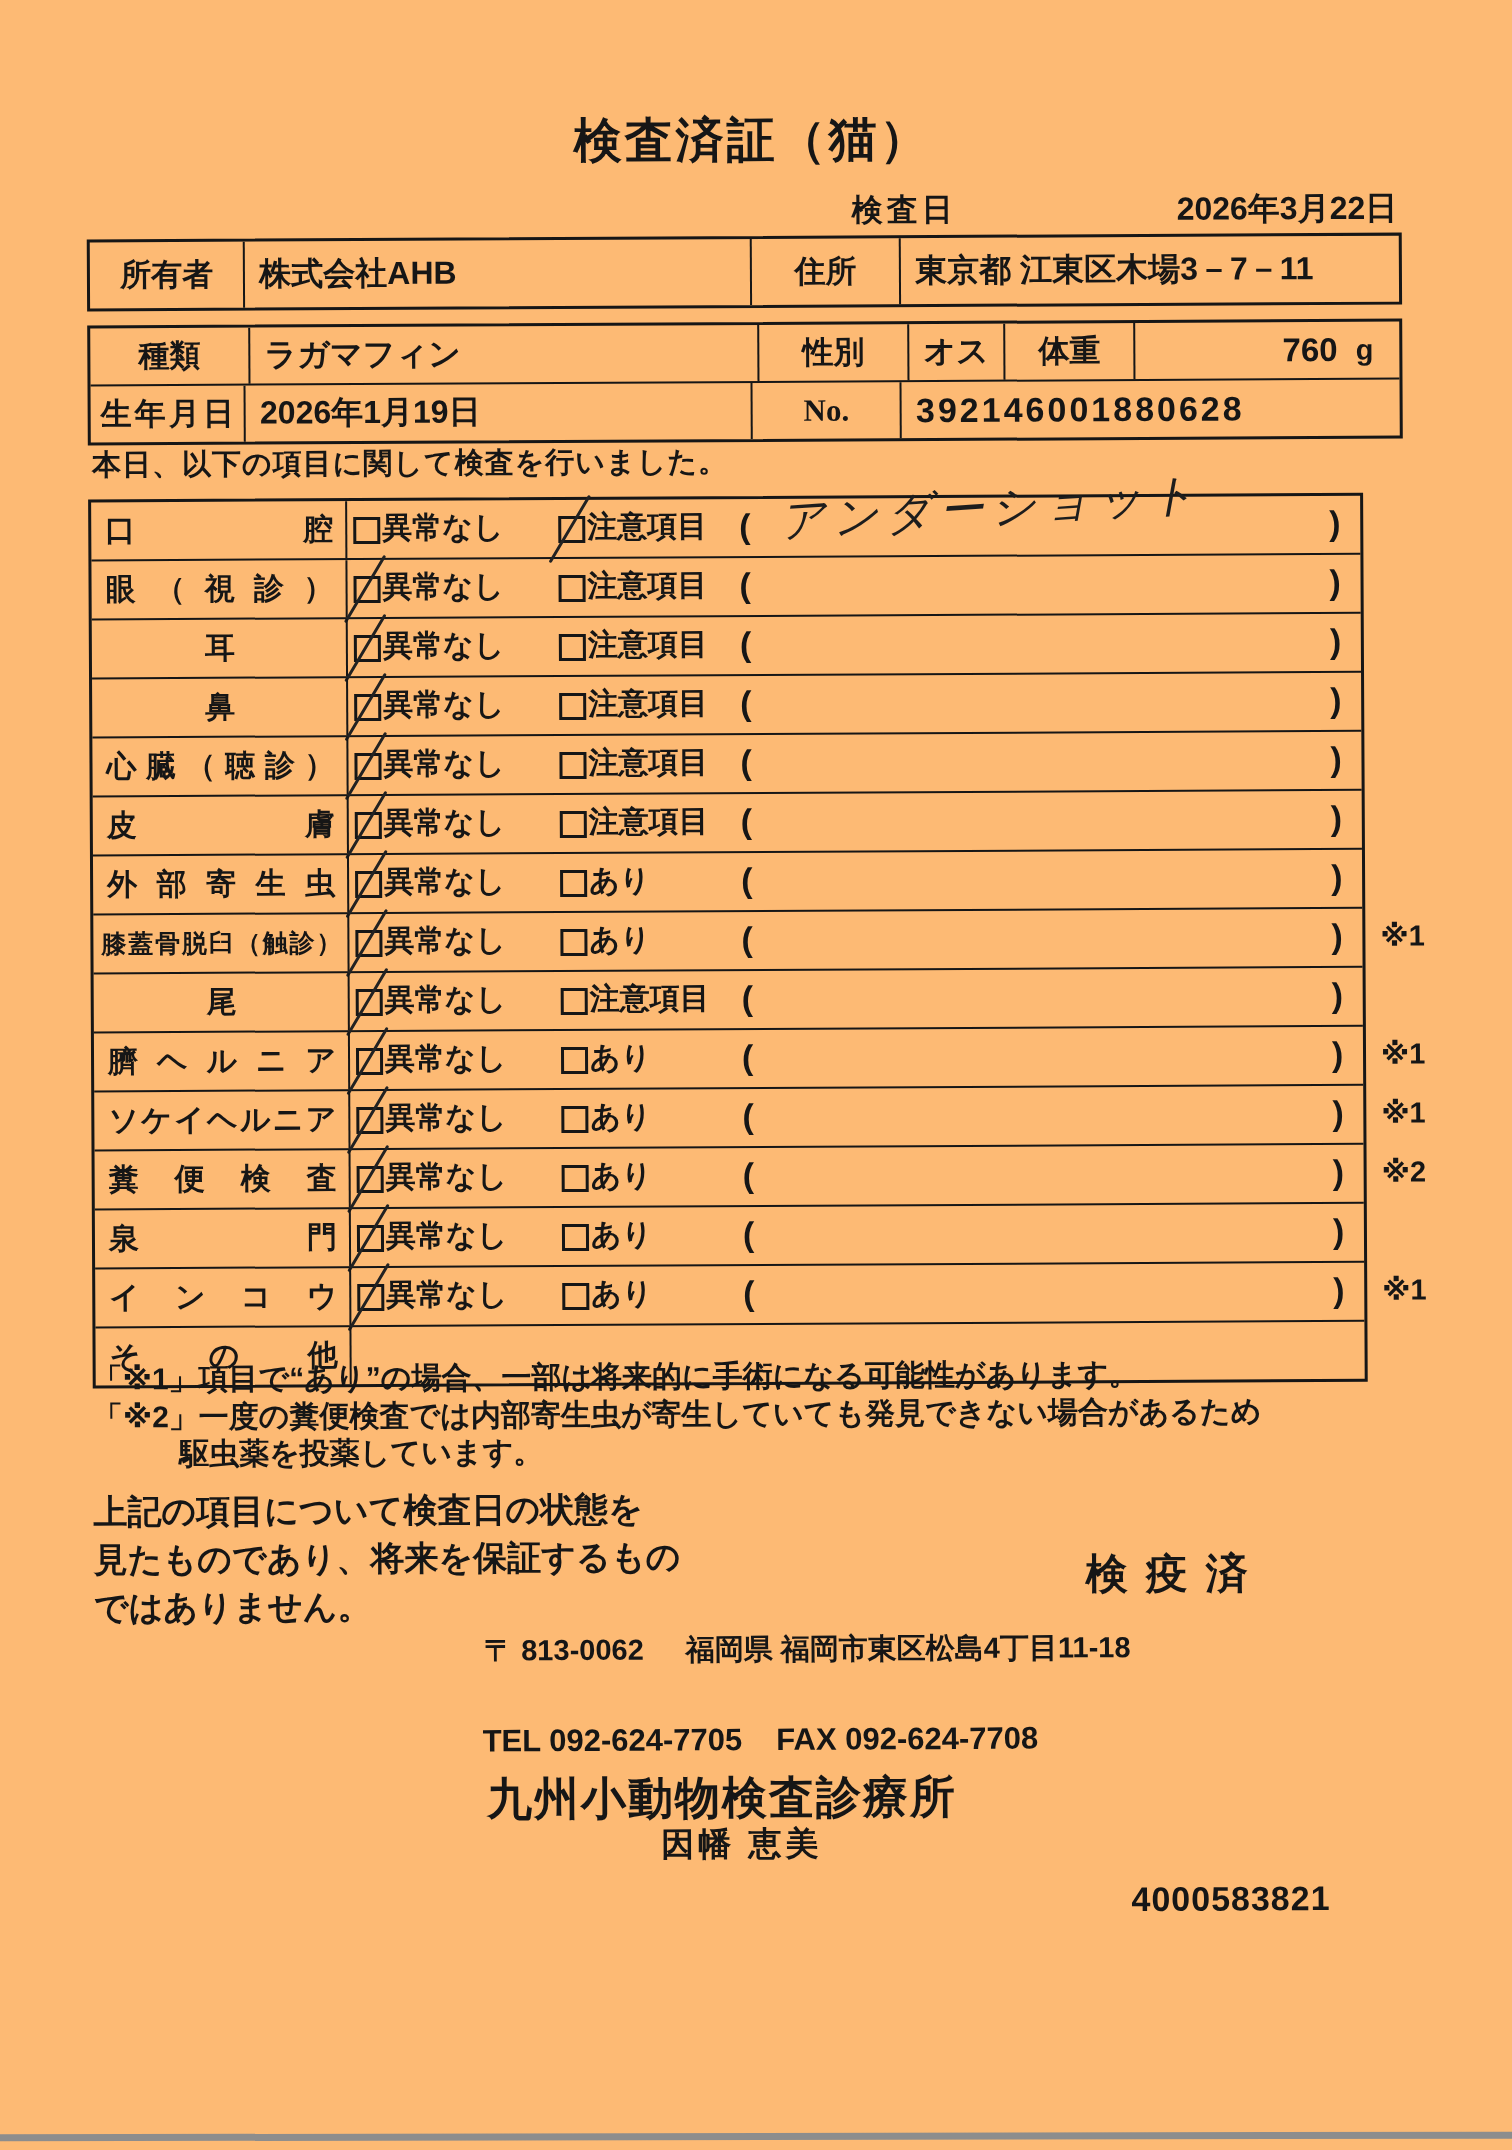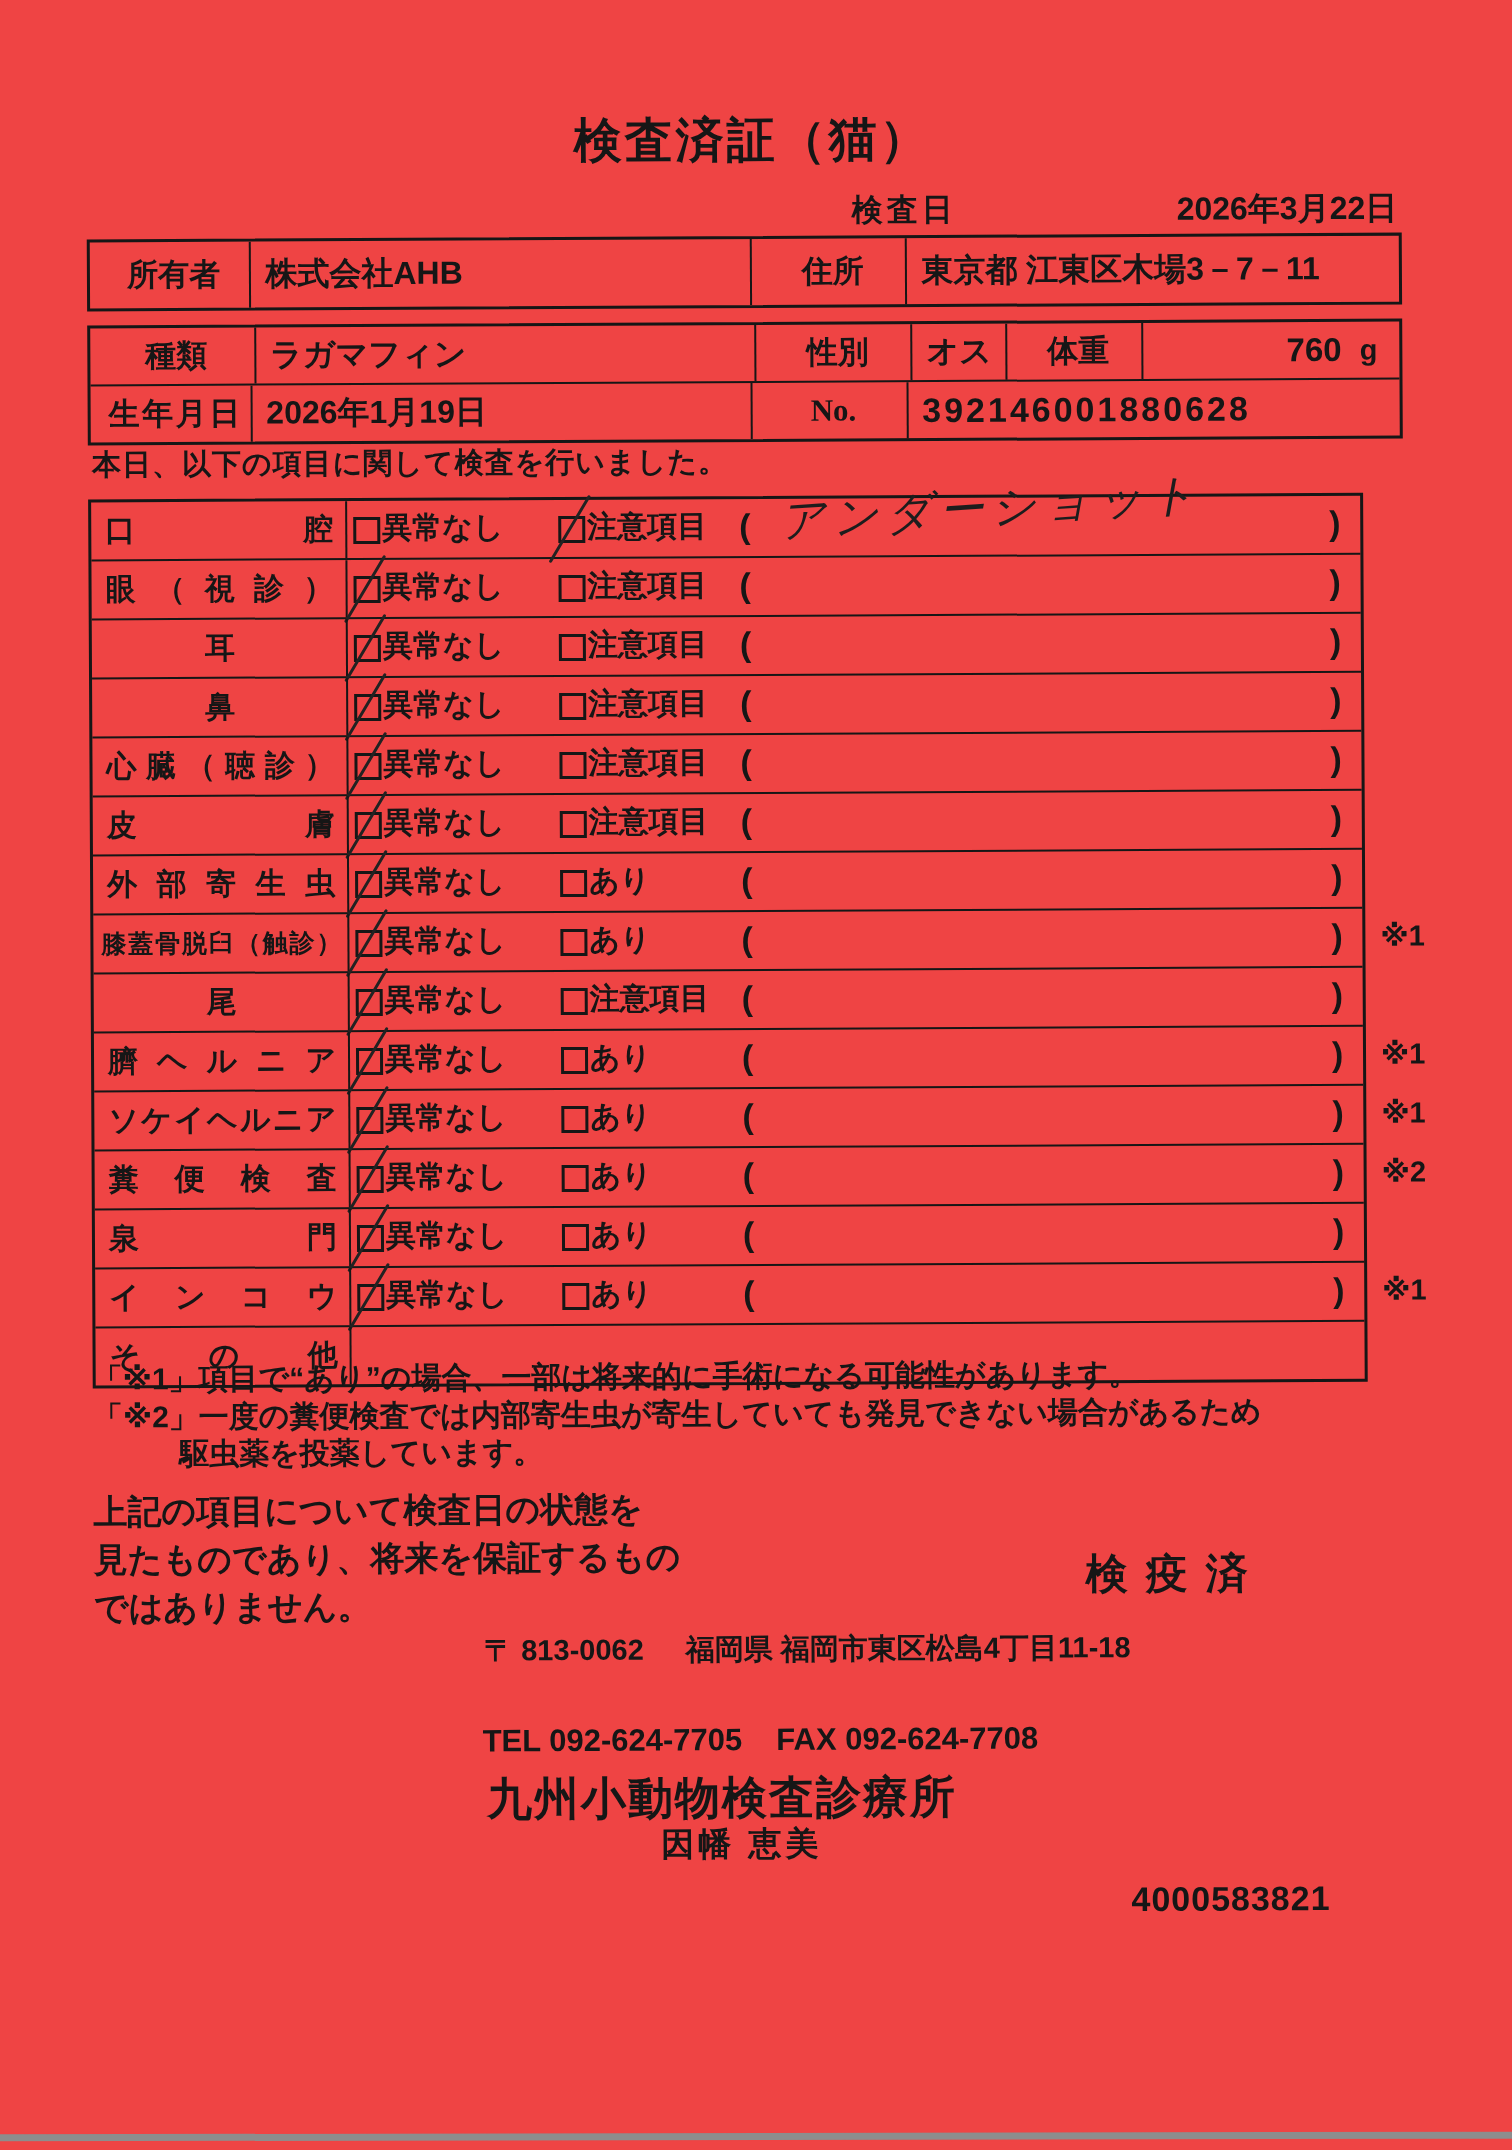--- a/index.html
+++ b/index.html
@@ -1,33 +1,33 @@
 <!DOCTYPE html>
 <html><head>
 <meta charset="utf-8">
 <style>
   html,body{margin:0;padding:0;background:#e8e8e8;}
-  .page{position:relative;width:1512px;height:2150px;background:#ef4444;overflow:hidden;
+  .page{position:relative;width:1512px;height:2150px;background:#fdba74;overflow:hidden;
         font-family:"Liberation Sans","DejaVu Sans",sans-serif;color:#161616;}
   .scan{position:absolute;inset:0;transform:rotate(-0.3deg);transform-origin:50% 40%;}
   .abs{position:absolute;}
 
   
   .doc-title{left:0;right:0;top:108px;text-align:center;font-size:48px;font-weight:700;letter-spacing:3px;}
   .date-label{left:855px;top:190px;font-size:31px;font-weight:700;letter-spacing:4px;}
   .date-value{left:1180px;top:190px;font-size:32px;font-weight:700;}
 
   
   .infobox{position:absolute;border:3px solid #161616;display:flex;flex-direction:column;box-sizing:border-box;}
   .ib-row{display:flex;flex:1;}
   .ib-row + .ib-row{border-top:2px solid #161616;}
   .ib-cell{box-sizing:border-box;border-right:2px solid #161616;display:flex;align-items:center;
            font-weight:700;font-size:31px;overflow:hidden;white-space:nowrap;}
   .ib-cell:last-child{border-right:none;}
-  .ib-cell.hdr{justify-content:center;padding:0 4px;margin-left:8px;}
+  .ib-cell.hdr{justify-content:center;padding:0 4px;}
   .ib-cell.val{justify-content:flex-start;padding-left:14px;font-size:32px;}
   .ib-cell.just{padding:0 10px;}
   .ib-cell.just span{width:100%;text-align:justify;text-align-last:justify;}
   .ib-cell.num{font-size:34px;letter-spacing:3px;}
   .ib-cell.weight{justify-content:flex-end;padding-right:22px;gap:18px;font-size:33px;}
 
   .statement{left:94px;top:442px;font-size:29px;font-weight:700;letter-spacing:1px;}
 
   
   .exam-table{position:absolute;left:90px;top:496px;width:1275px;border:3px solid #161616;box-sizing:border-box;}

